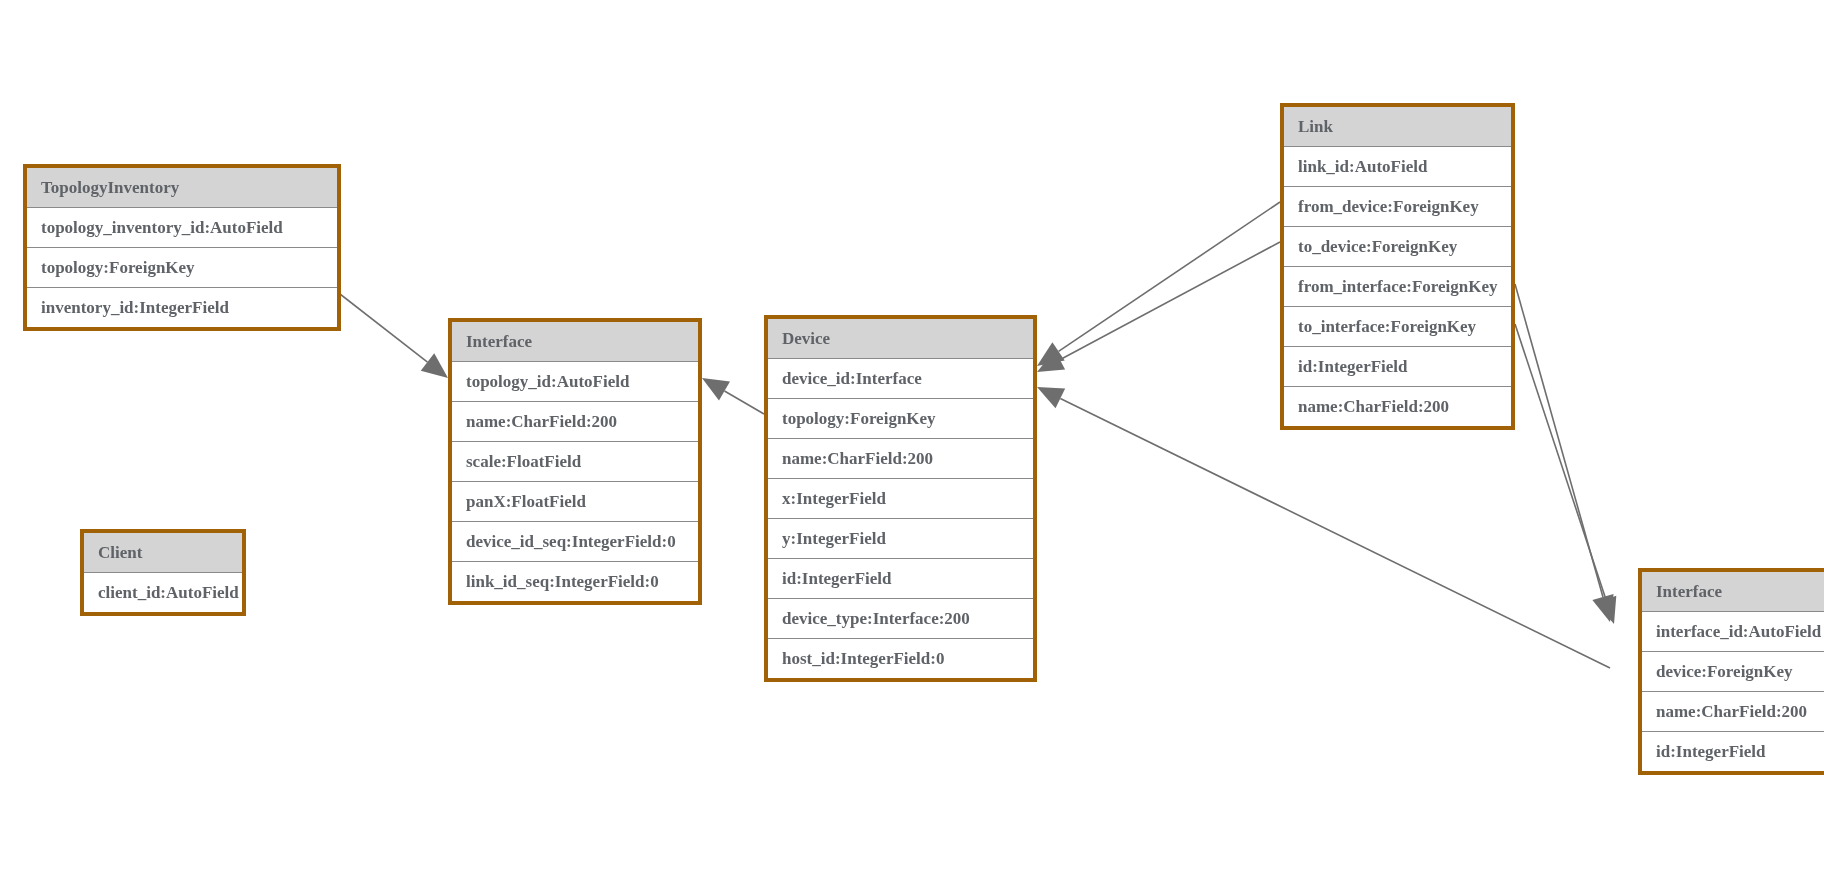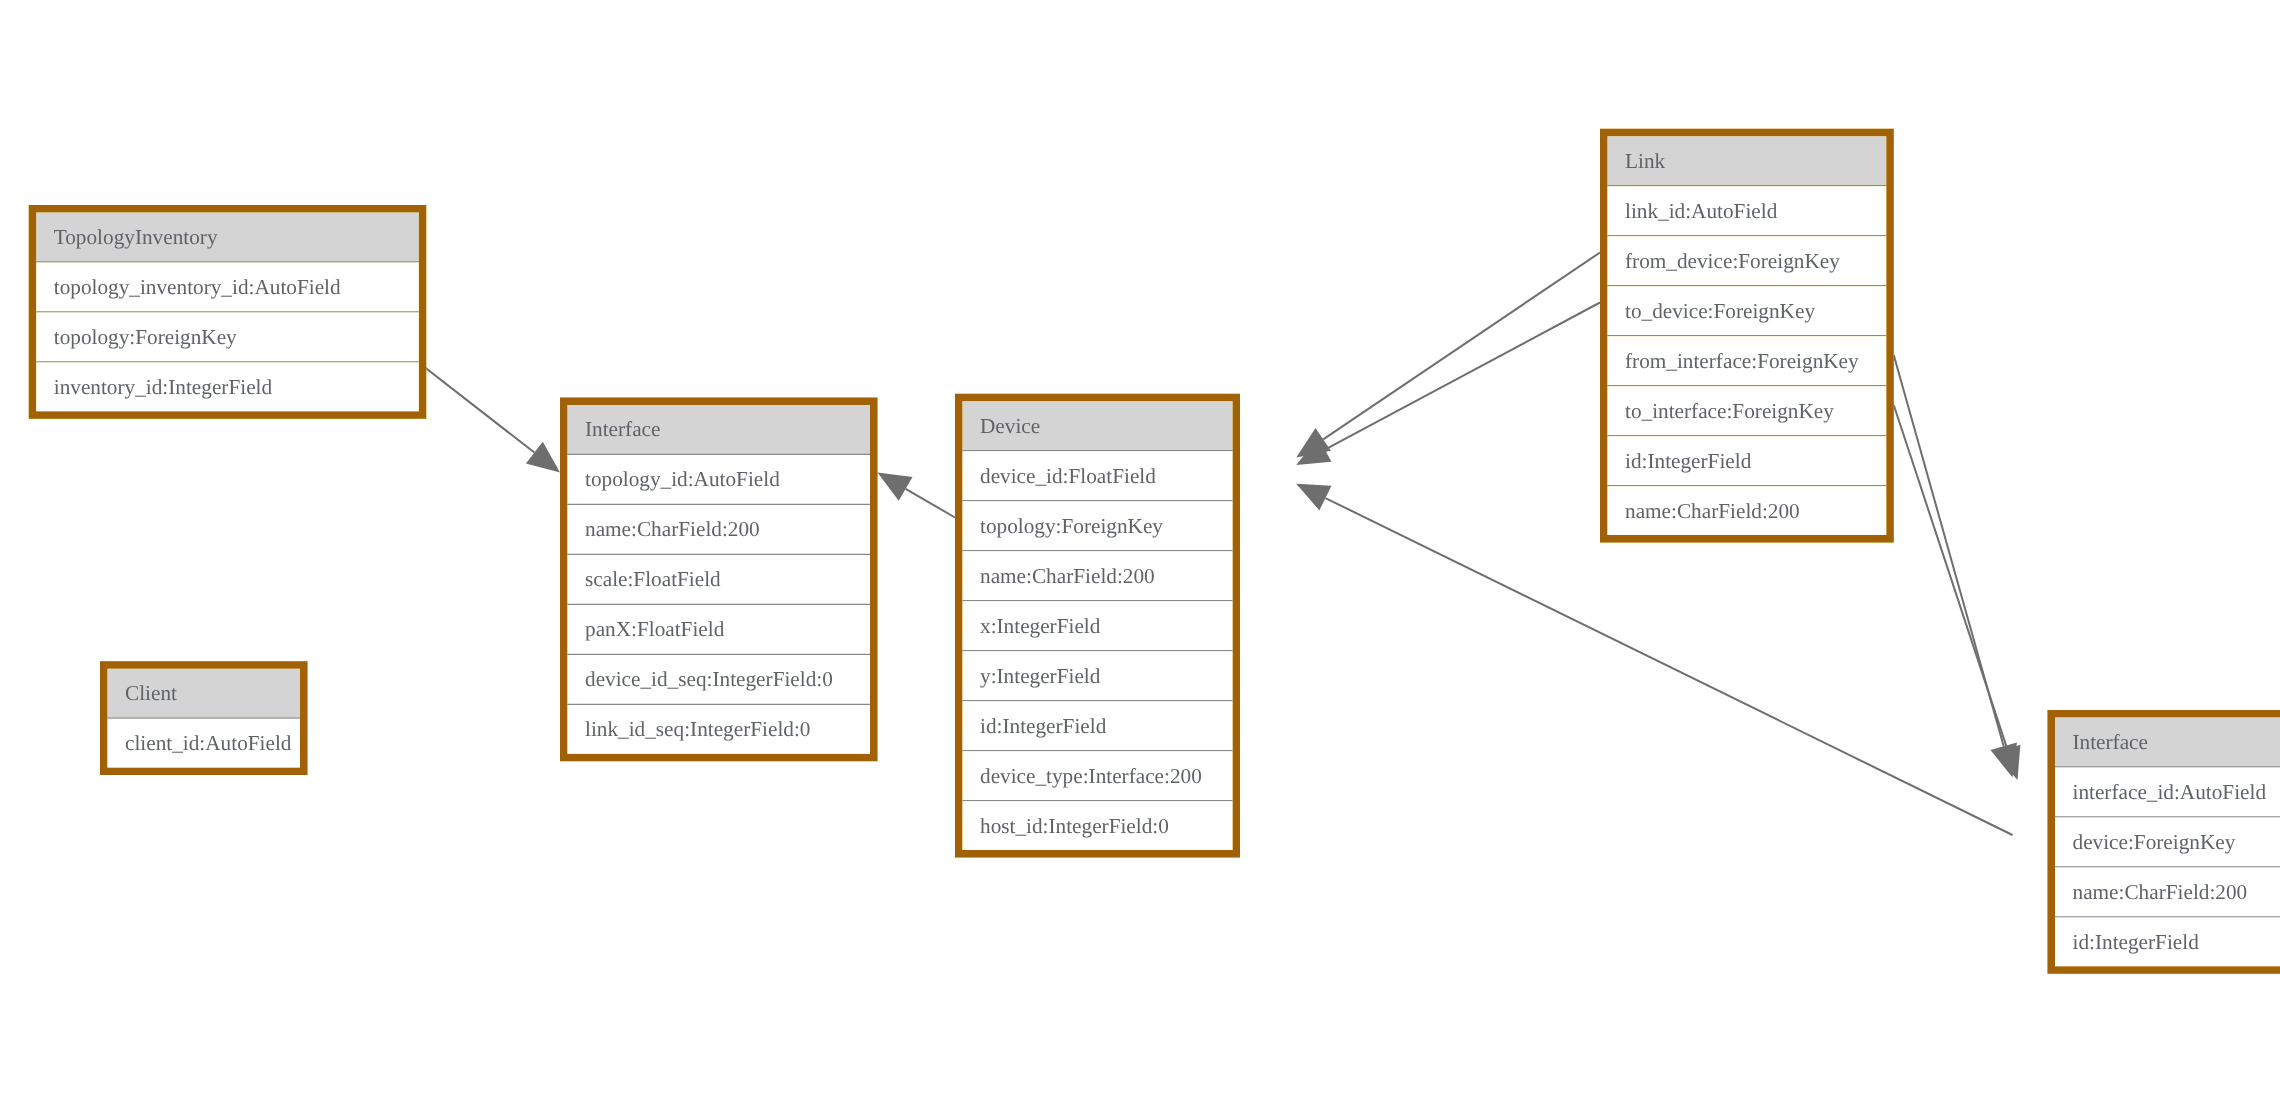--- a/index.html
+++ b/index.html
@@ -22,23 +22,24 @@
     position: absolute;
     left: 0;
     top: 0;
     width: 1824px;
     height: 874px;
     pointer-events: none;
   }
   .entity {
     position: absolute;
     box-sizing: border-box;
-    border: 6px solid #a16207;
-    background: #fde047;
+    border: 4px solid #a16207;
+    background: #5eead4;
     z-index: 5;
+    font-weight: bold;
   }
   .entity-header {
     box-sizing: border-box;
     background: #d4d4d4;
     border-bottom: 1px solid #8a8a8a;
     color: #5f6368;
     font-size: 17px;
     line-height: 1;
     padding: 11px 0 11px 14px;
     white-space: nowrap;
@@ -94,23 +95,23 @@
       </div>
       <div class="entity" style="left: 448px; top: 318px; width: 254px;">
     <div class="entity-header">Interface</div>
   <div class="entity-row">topology_id:AutoField</div>
         <div class="entity-row">name:CharField:200</div>
         <div class="entity-row">scale:FloatField</div>
         <div class="entity-row">panX:FloatField</div>
         <div class="entity-row">device_id_seq:IntegerField:0</div>
         <div class="entity-row last">link_id_seq:IntegerField:0</div>
       </div>
-      <div class="entity" style="left: 764px; top: 315px; width: 228px;">
+      <div class="entity" style="left: 764px; top: 315px; width: 273px;">
     <div class="entity-header">Device</div>
-  <div class="entity-row">device_id:FloatField</div>
+  <div class="entity-row">device_id:Interface</div>
         <div class="entity-row">topology:ForeignKey</div>
         <div class="entity-row">name:CharField:200</div>
         <div class="entity-row">x:IntegerField</div>
         <div class="entity-row">y:IntegerField</div>
         <div class="entity-row">id:IntegerField</div>
         <div class="entity-row">device_type:Interface:200</div>
         <div class="entity-row last">host_id:IntegerField:0</div>
       </div>
       <div class="entity" style="left: 1280px; top: 103px; width: 235px;">
     <div class="entity-header">Link</div>

